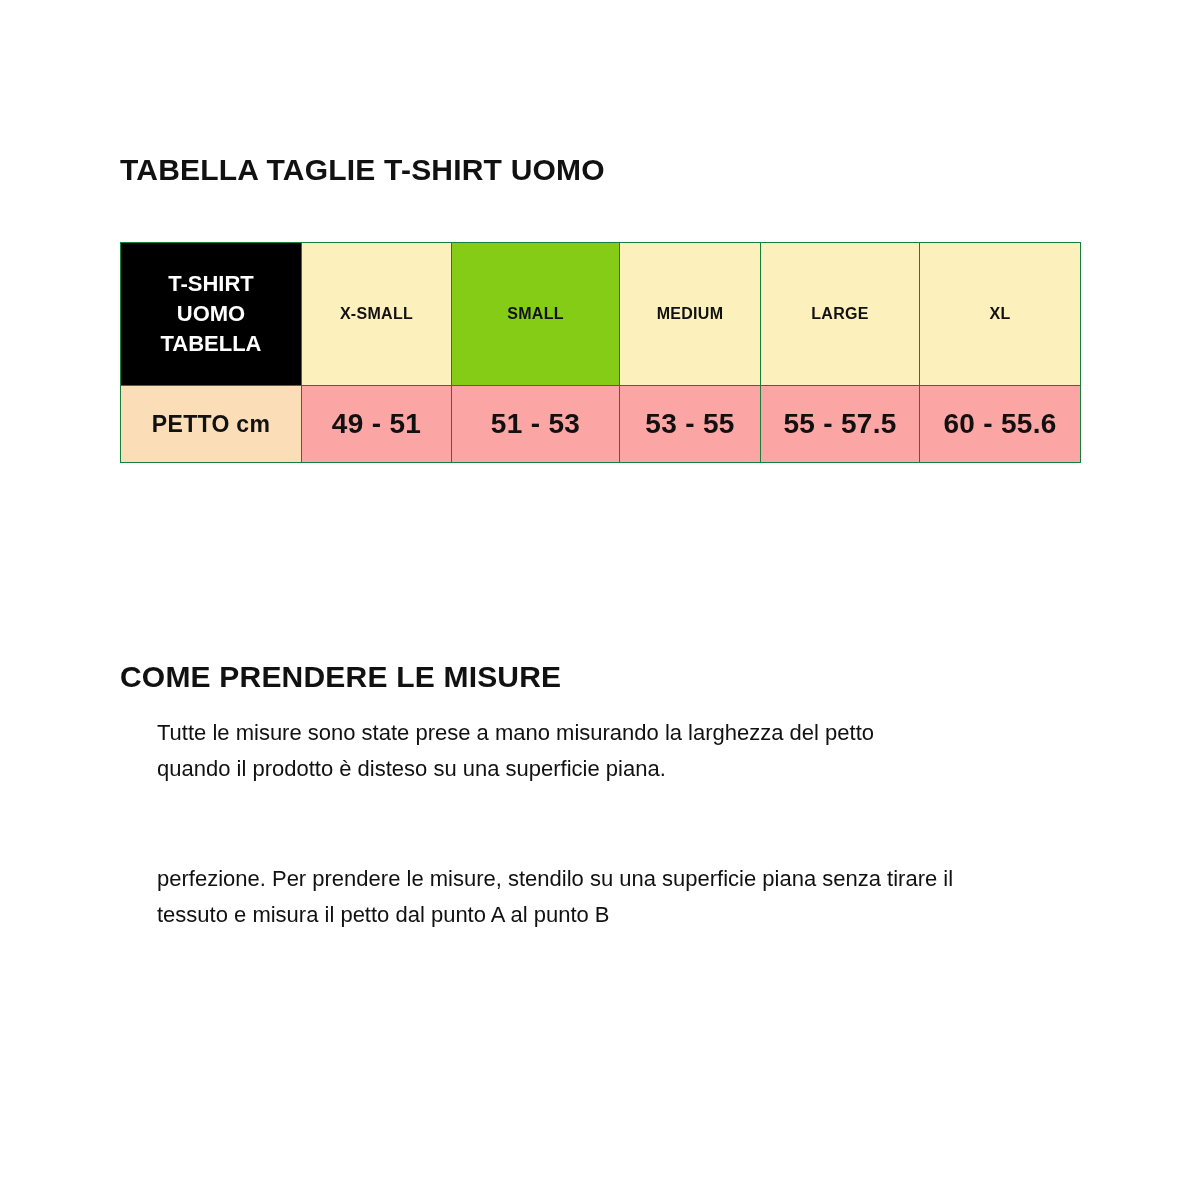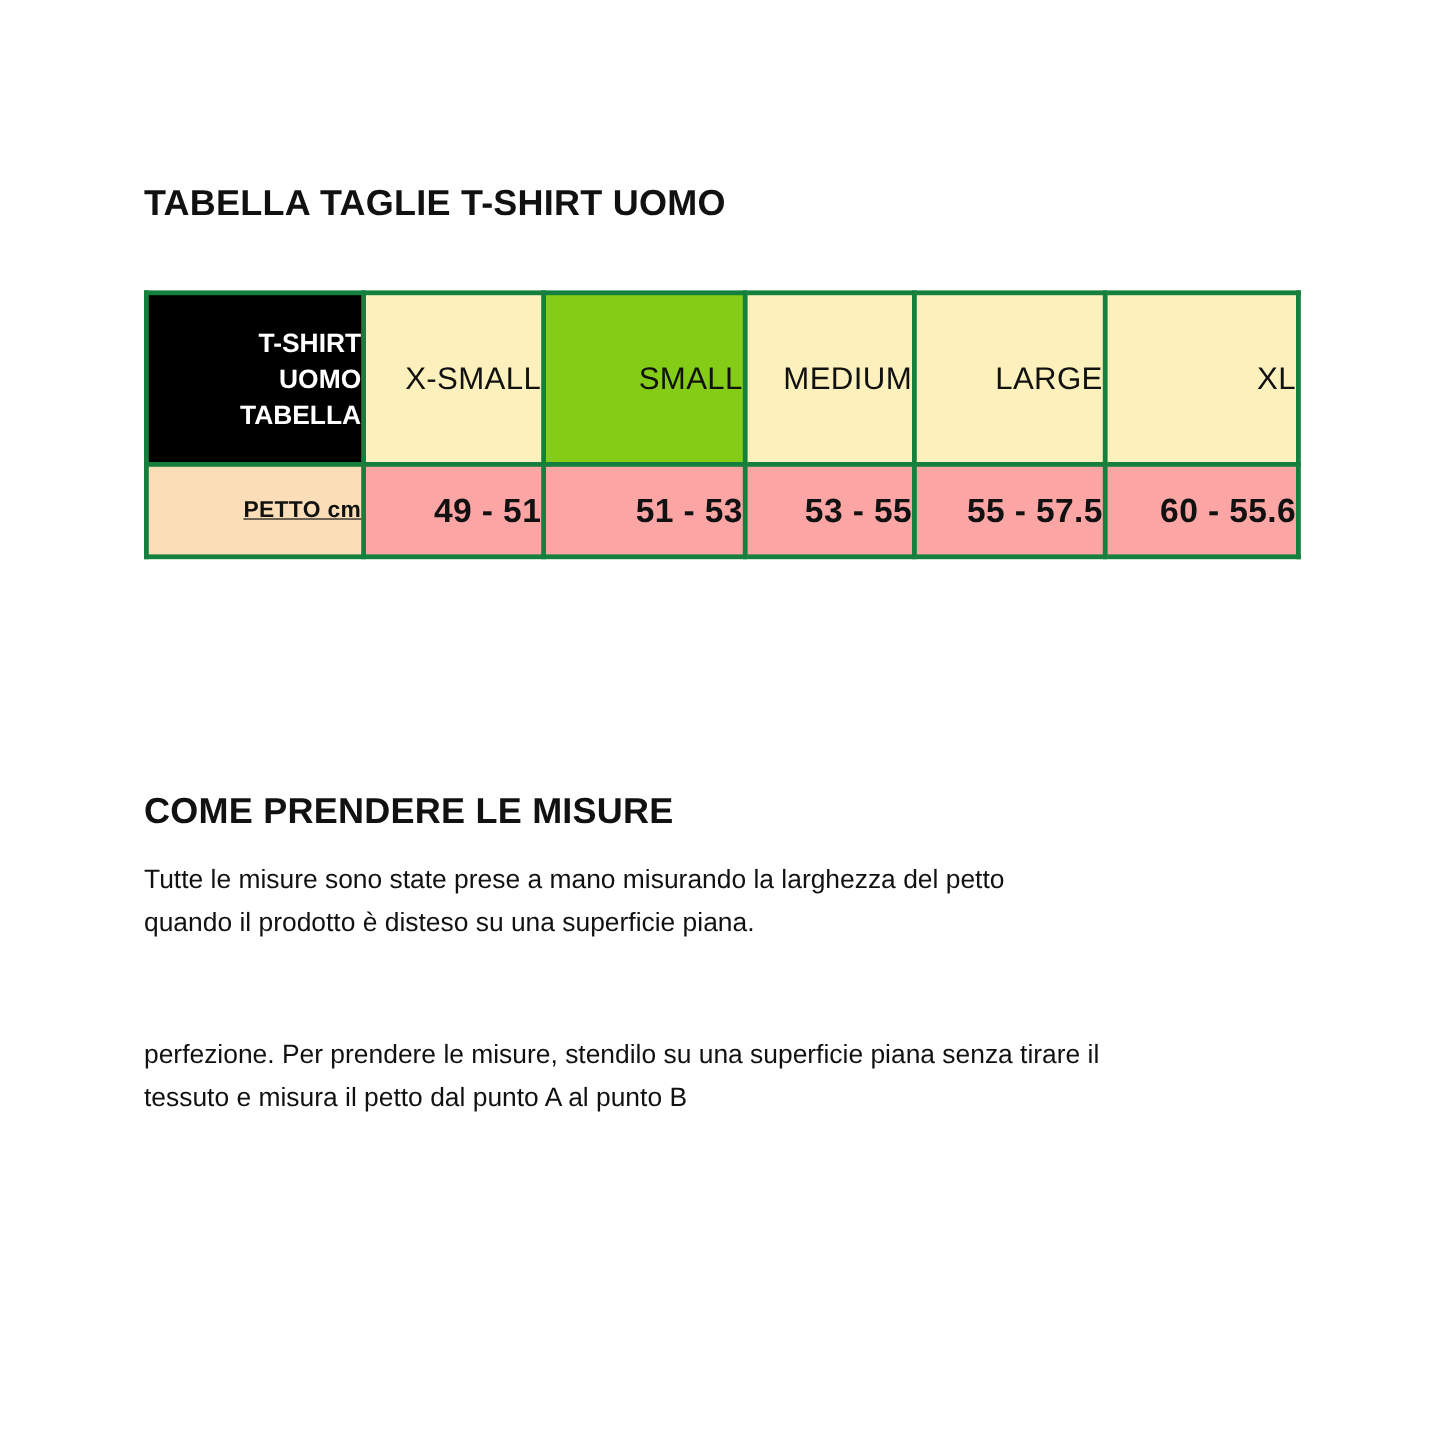--- a/index.html
+++ b/index.html
@@ -17,51 +17,51 @@
     color: #111111; letter-spacing: 0.2px; white-space: nowrap;
   }
   .title-top { top: 152px; }
   .title-measure { top: 659px; }
 
   table.size-table {
     position: absolute; left: 120px; top: 242px;
     border-collapse: collapse; table-layout: fixed; width: 960px;
   }
   table.size-table td, table.size-table th {
-    border: 4px solid #15803d;
-    text-align: right; vertical-align: middle;
+    border: 1px solid #15803d;
+    text-align: center; vertical-align: middle;
     padding: 0;
   }
   tr.header-row { height: 143px; }
   tr.data-row { height: 77px; }
 
   .corner-cell {
     background: #000000; color: #ffffff;
     font-size: 22px; font-weight: bold; line-height: 30px;
   }
   .size-header-cell {
     background: #FCF1BC; color: #111111;
-    font-size: 26px; font-weight: normal; letter-spacing: 0.3px;
+    font-size: 16px; font-weight: bold; letter-spacing: 0.3px;
   }
   .row-label-cell {
     background: #FBDDB7; color: #111111;
-    font-size: 19px; font-weight: bold; letter-spacing: 0.3px; text-decoration: underline;
+    font-size: 23px; font-weight: bold; letter-spacing: 0.3px;
   }
   .value-cell {
     background: #fca5a5; color: #111111;
     font-size: 28px; font-weight: bold; letter-spacing: 0.3px;
   }
 
   .body-par {
     position: absolute; left: 120px;
     font-size: 22px; line-height: 36px; color: #111111;
   }
   .par-1 { top: 715px; }
   .par-2 { top: 861px; }
-  .body-line { white-space: nowrap; }
+  .body-line { white-space: nowrap; margin-left: 37px; }
   .bold-lead { font-weight: bold; }
 </style>
 </head>
 <body>
 
 <div class="page">
 
   <div class="section-title title-top">TABELLA TAGLIE T-SHIRT UOMO</div>
 
   <table class="size-table">

